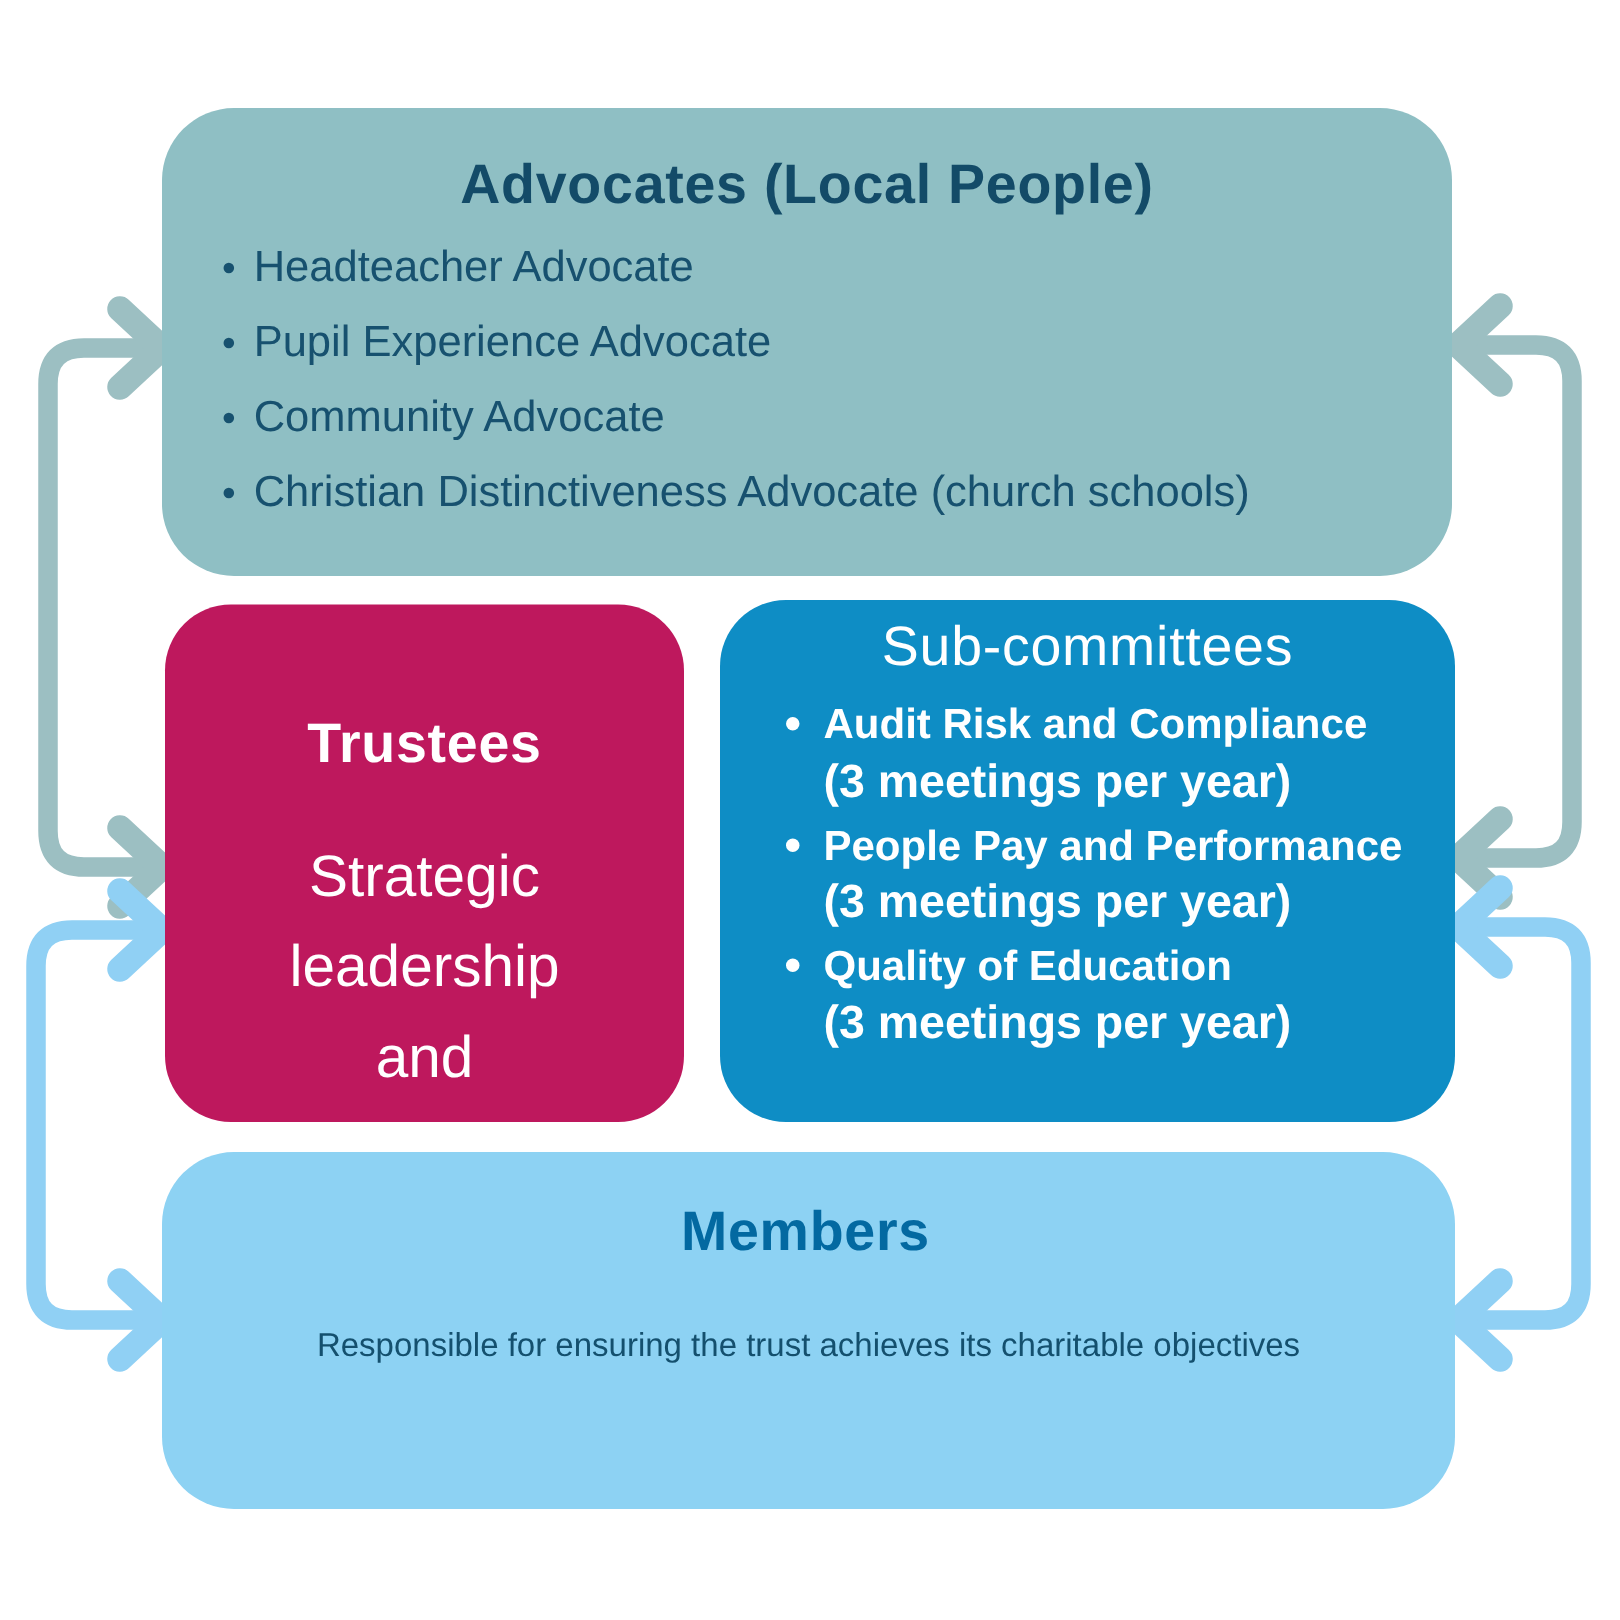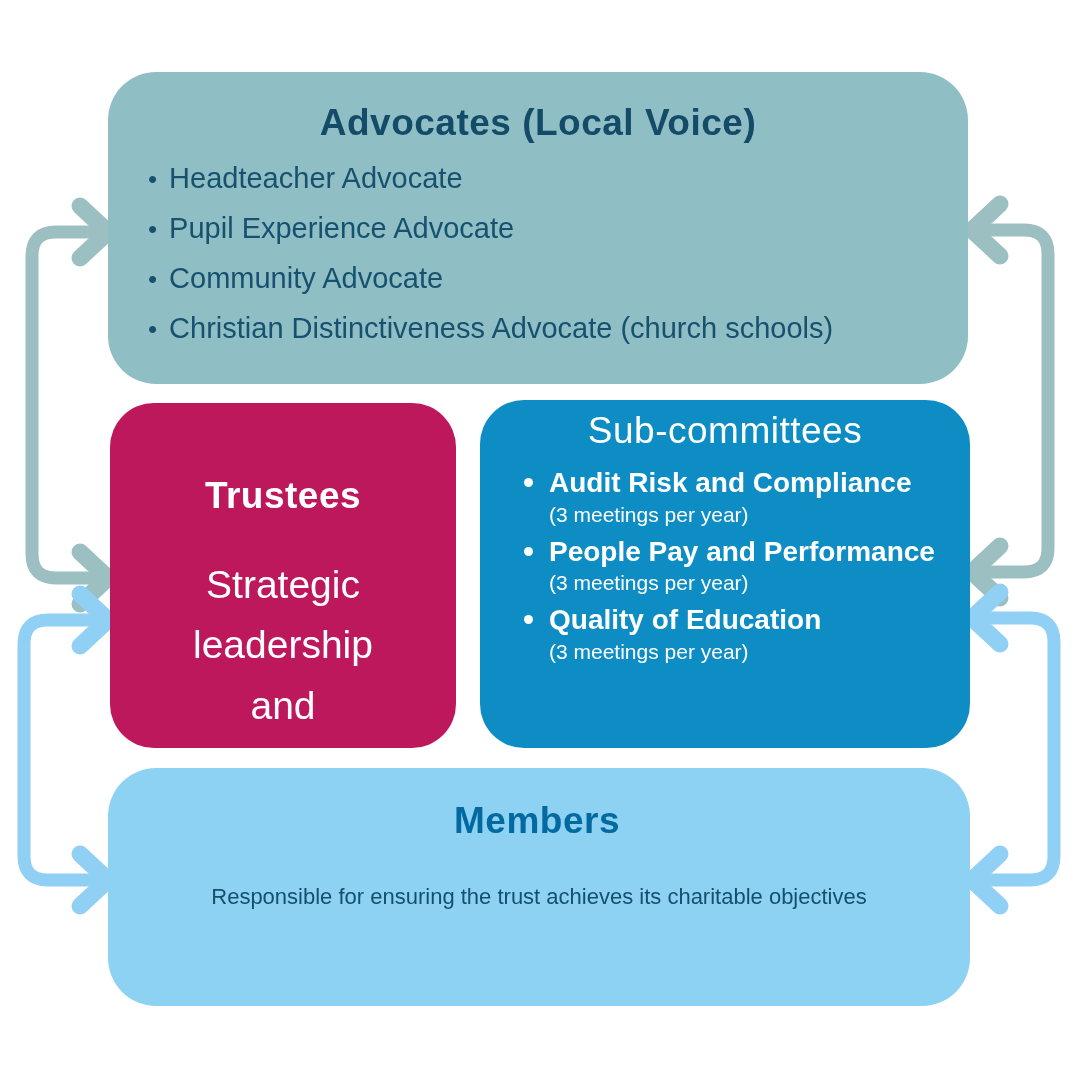--- a/index.html
+++ b/index.html
@@ -43,21 +43,21 @@
     margin:10px 0 14px 0;text-align:center;font-size:37px;font-weight:normal;
     letter-spacing:.5px;
   }
   .sub-list{list-style:none;margin:0;padding:0 18px 0 44px;}
   .sub-list li{display:flex;align-items:flex-start;margin-bottom:8px;}
   .sub-list .dot{
     width:9px;height:9px;border-radius:50%;background:#ffffff;
     margin:12px 16px 0 0;flex:0 0 auto;
   }
   .sub-list .name{font-size:28px;font-weight:bold;line-height:1.2;}
-  .sub-list .freq{font-size:21px;font-weight:normal;margin-top:3px;}
+  .sub-list .freq{font-size:31px;font-weight:bold;margin-top:3px;}
   .box-members{
     left:108px;top:768px;width:862px;height:238px;
     background:#8DD2F3;border-radius:48px;color:#14506E;text-align:center;
   }
   .box-members h2{
     margin:32px 4px 0 0;font-size:37px;font-weight:bold;letter-spacing:.5px;
     color:#0369a1;
   }
   .box-members p{
     margin:38px auto 12px auto;width:780px;font-size:22px;line-height:1.5;
@@ -89,21 +89,21 @@
     </g>
 
     <g stroke="#90D0F4" fill="none" stroke-linecap="round" stroke-linejoin="round">
       <path d="M 980 618 H 1030 Q 1054 618 1054 642 V 856 Q 1054 880 1030 880 H 980" stroke-width="13"></path>
       <polyline points="1000,592 972,618 1000,644" stroke-width="17"></polyline>
       <polyline points="1000,854 972,880 1000,906" stroke-width="17"></polyline>
     </g>
   </svg>
 
   <div class="box box-advocates">
-    <h1>Advocates (Local Voice)</h1>
+    <h1>Advocates (Local People)</h1>
     <ul class="adv-list">
       <li>
         <span class="dot">•</span>
         <span>Headteacher Advocate</span>
       </li>
       <li>
         <span class="dot">•</span>
         <span>Pupil Experience Advocate</span>
       </li>
       <li>

